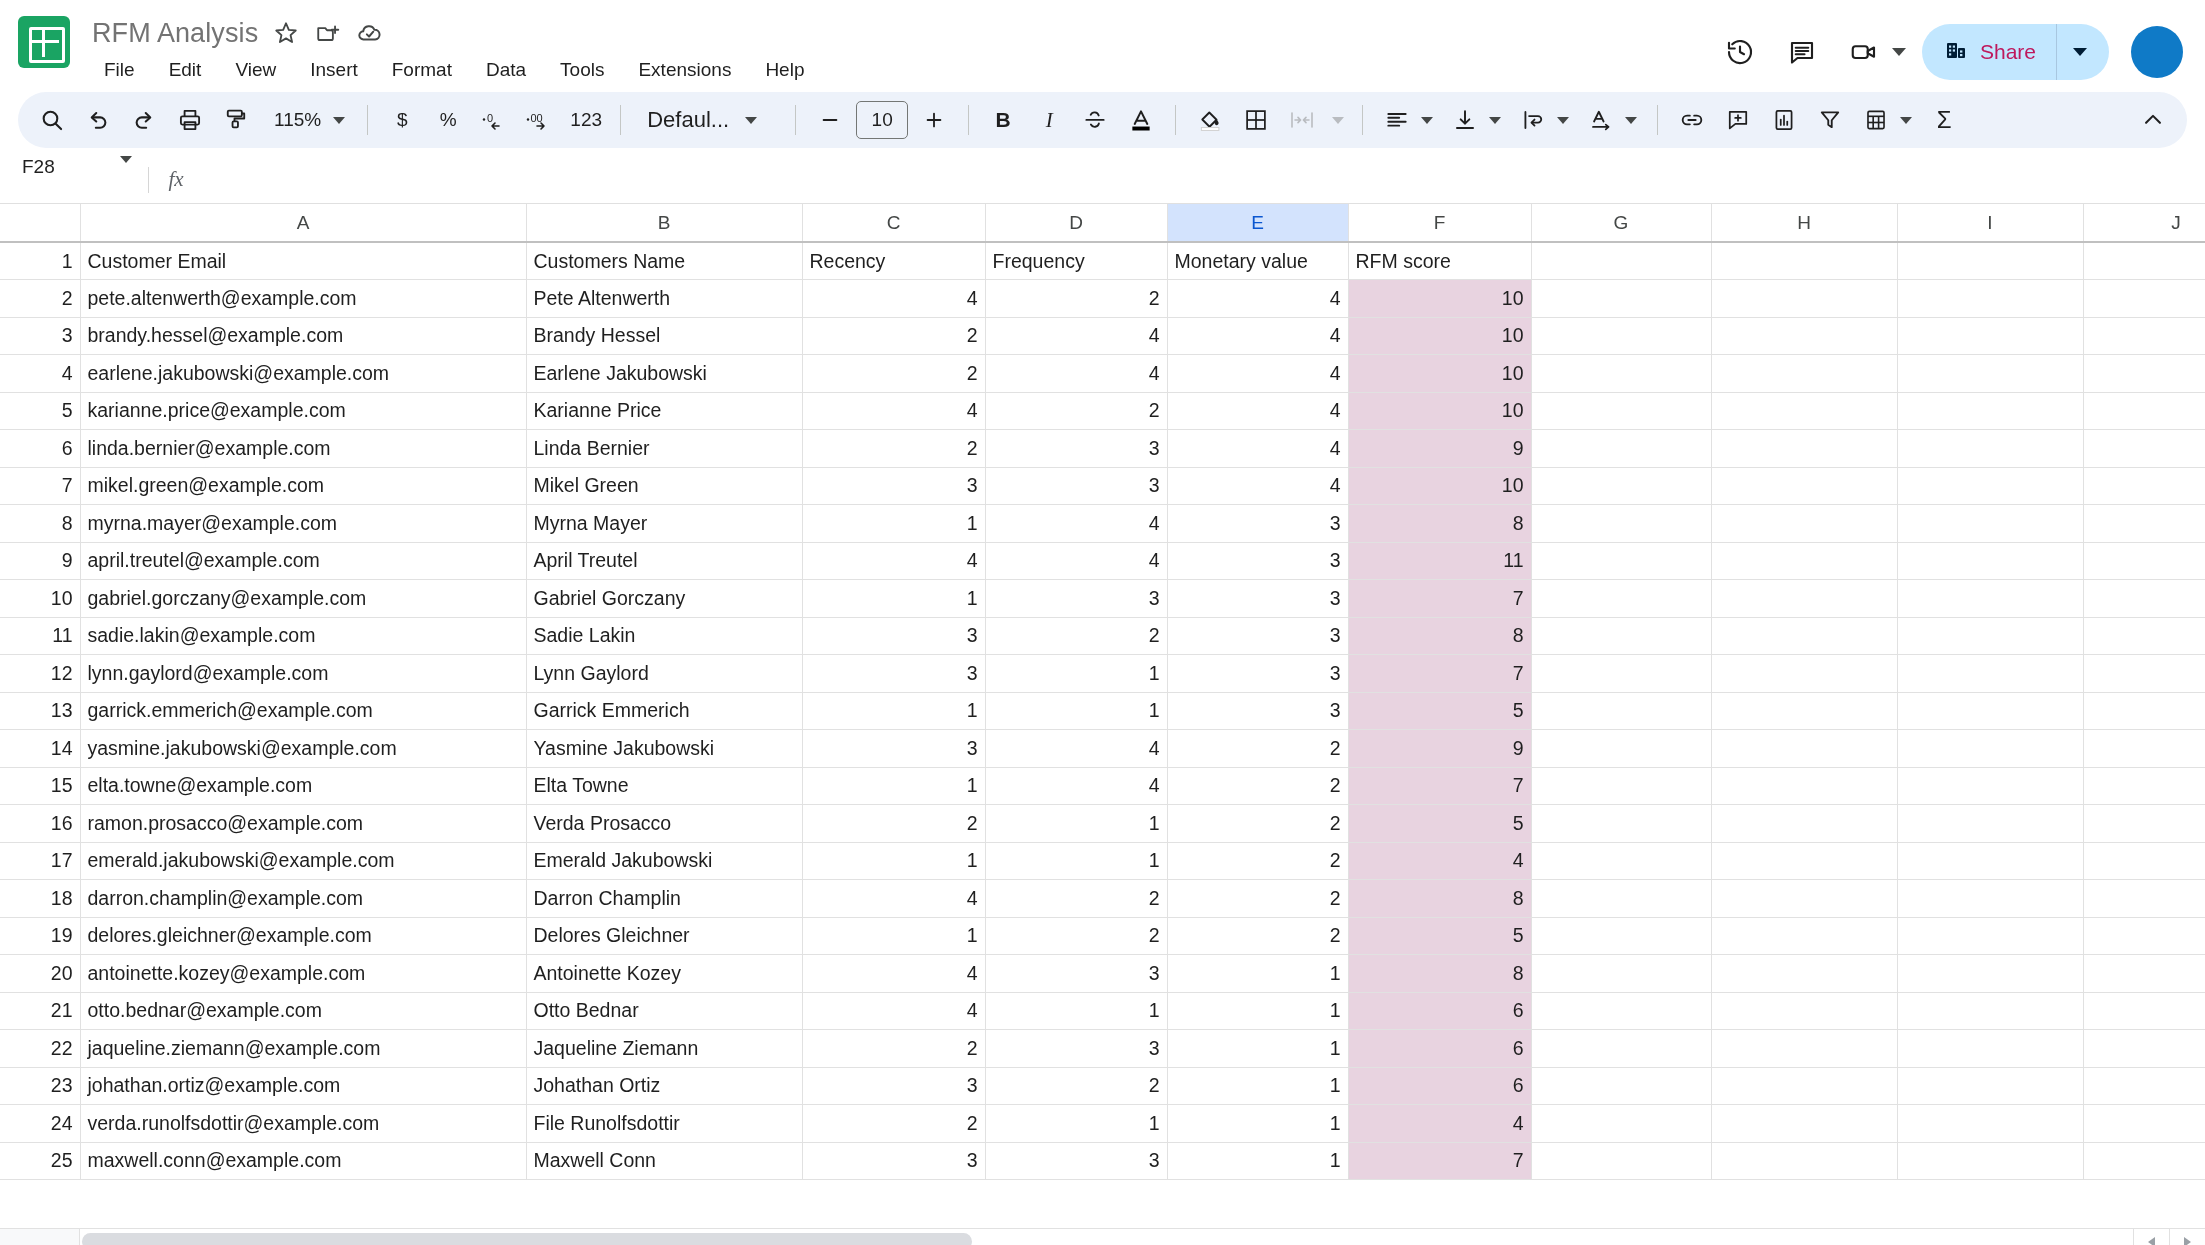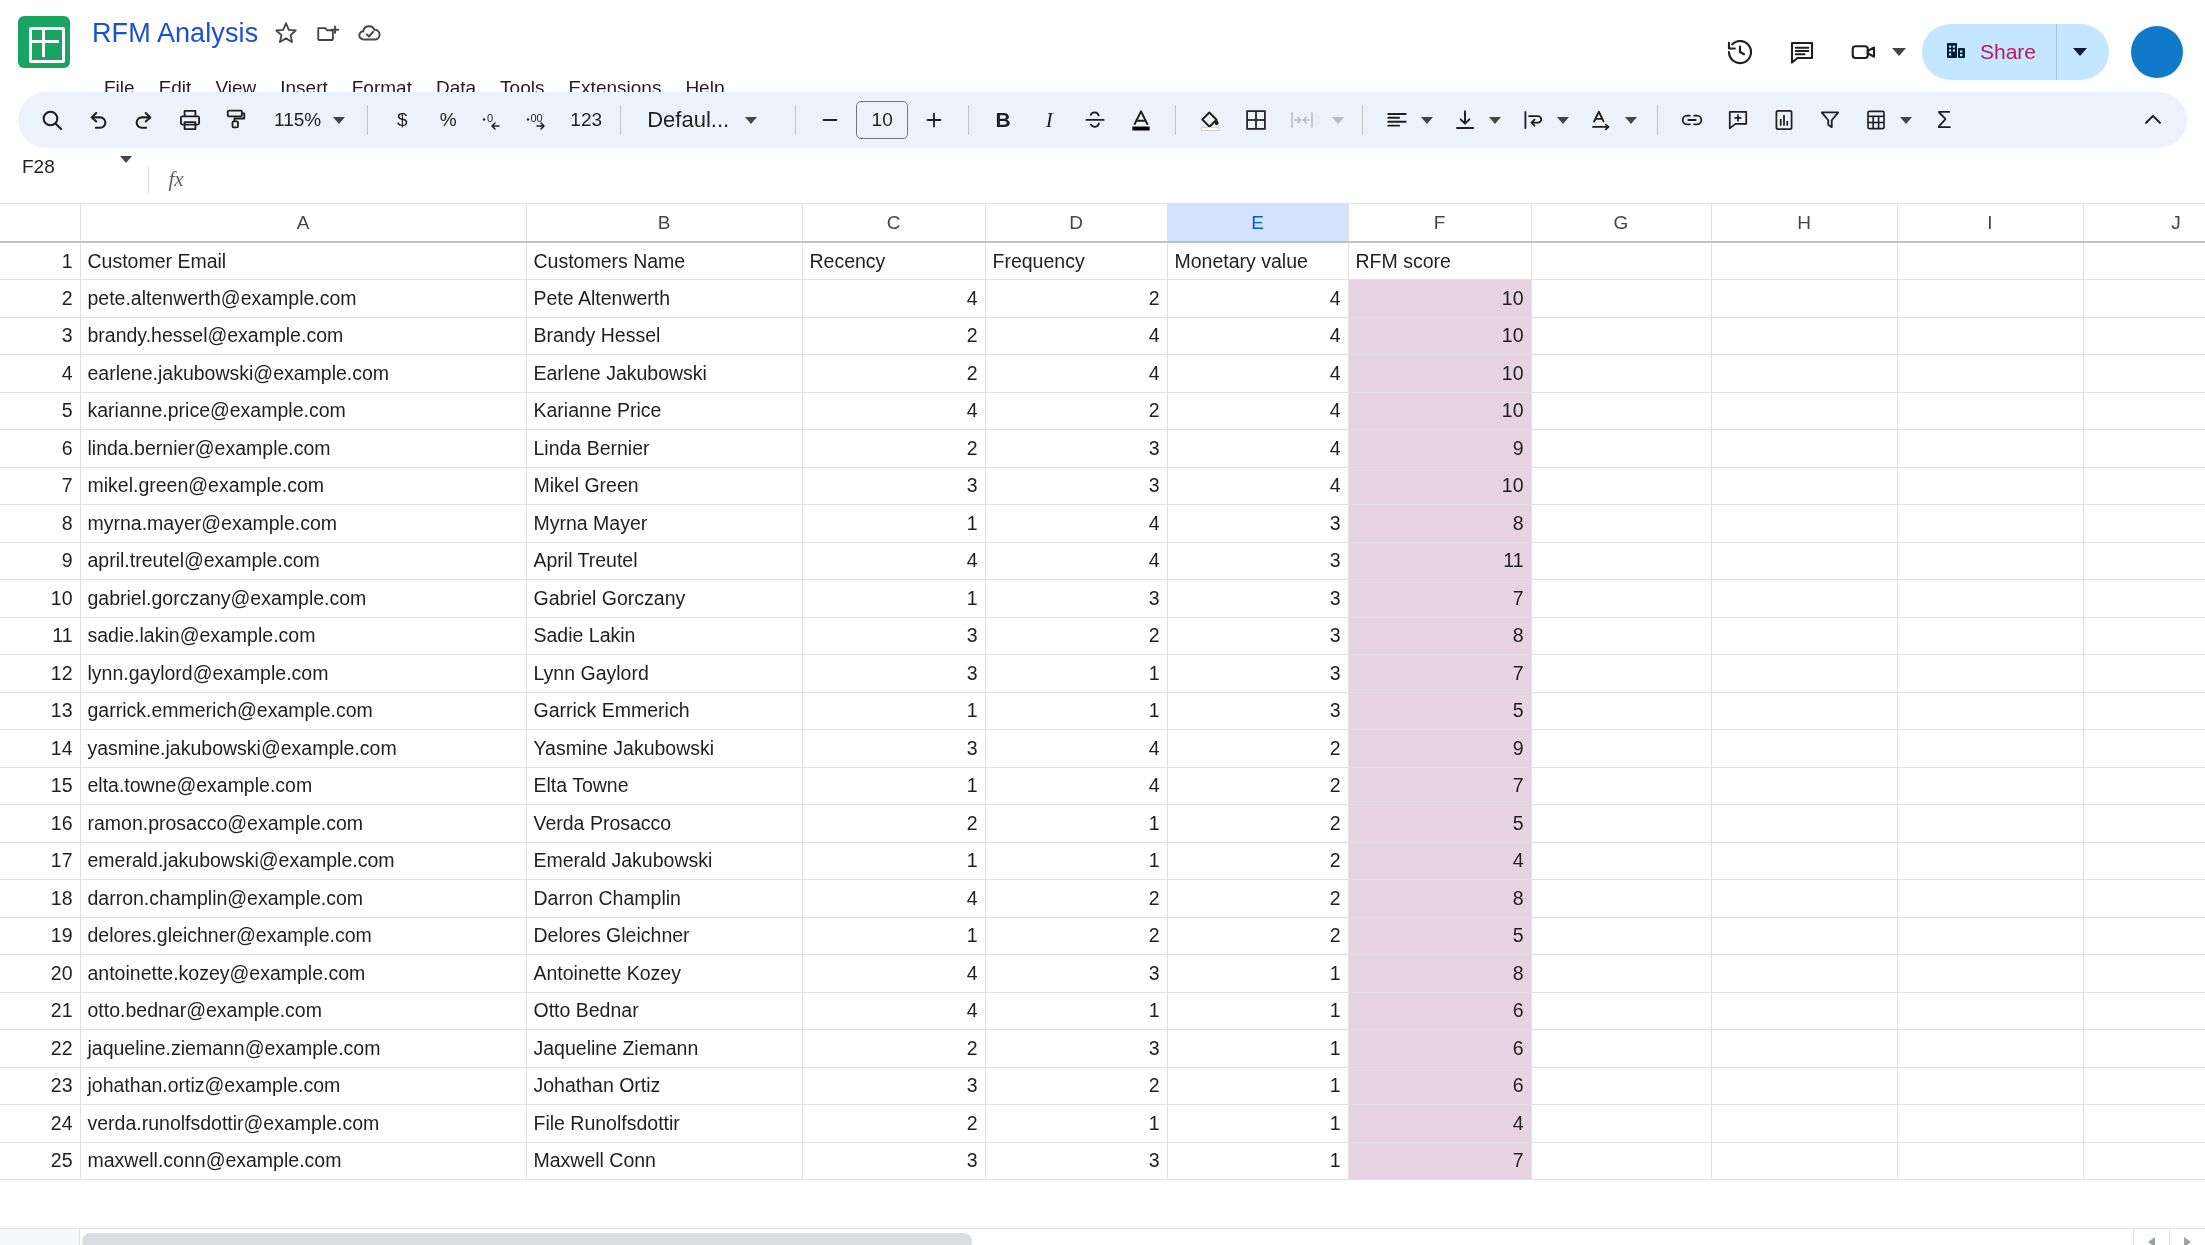--- a/index.html
+++ b/index.html
@@ -40,33 +40,33 @@
     position:absolute; top:11px; left:11px;
     width:30px; height:30px;
     background:
       linear-gradient(to bottom, transparent 45%, #fff 45%, #fff 55%, transparent 55%),
       linear-gradient(to right, transparent 45%, #fff 45%, #fff 55%, transparent 55%);
   }
   .title-block { margin-left: 22px; display:flex; flex-direction:column; }
   .title-row { display:flex; align-items:center; gap:14px; height:42px; }
   .doc-title {
     font-size: 27px;
-    color: #1d4ed8;
+    color: #737373;
     letter-spacing: .1px;
     white-space: nowrap;
   }
   .t-icon {
     width: 28px; height: 28px;
     color: #444746;
     display:flex; align-items:center; justify-content:center;
     cursor: pointer;
   }
   .t-icon svg { display:block; }
 
-  .menubar { display:flex; gap:0; margin-top: 19px; }
+  .menubar { display:flex; gap:10px; margin-top: 1px; }
   .menu-item {
     font-size: 19px;
     color: #1f1f1f;
     padding: 4px 12px;
     border-radius: 6px;
     cursor: pointer;
     white-space: nowrap;
   }
 
   .top-right {

